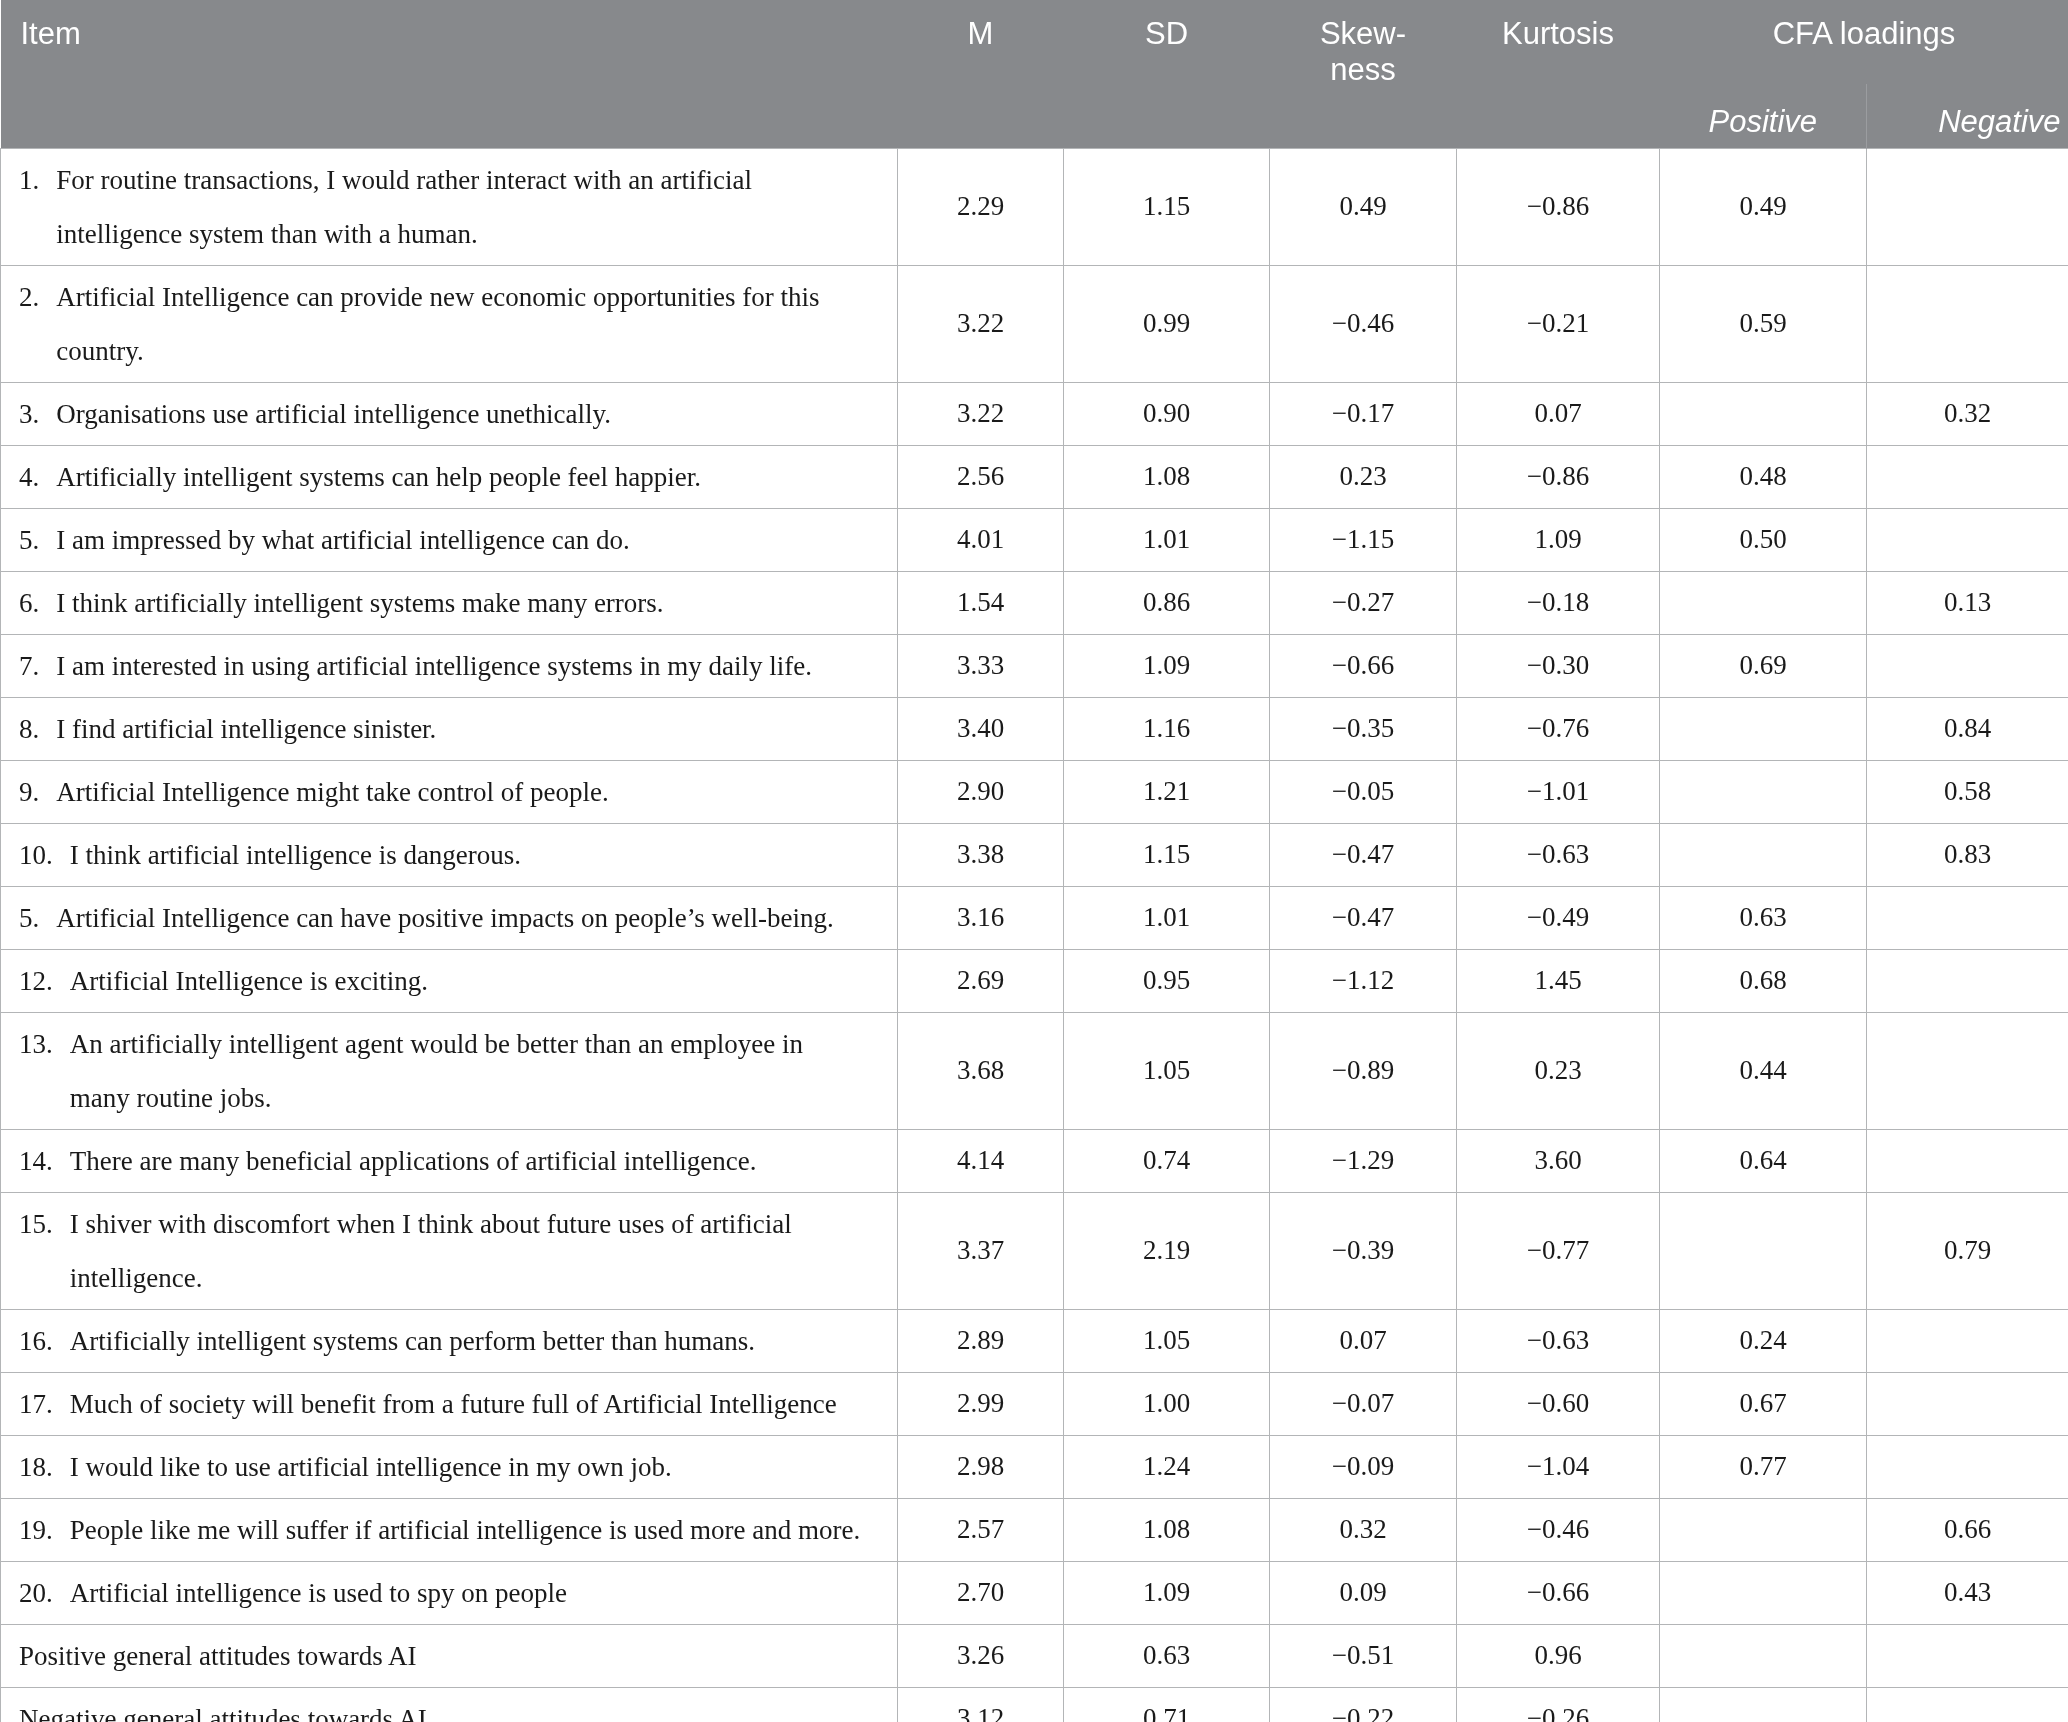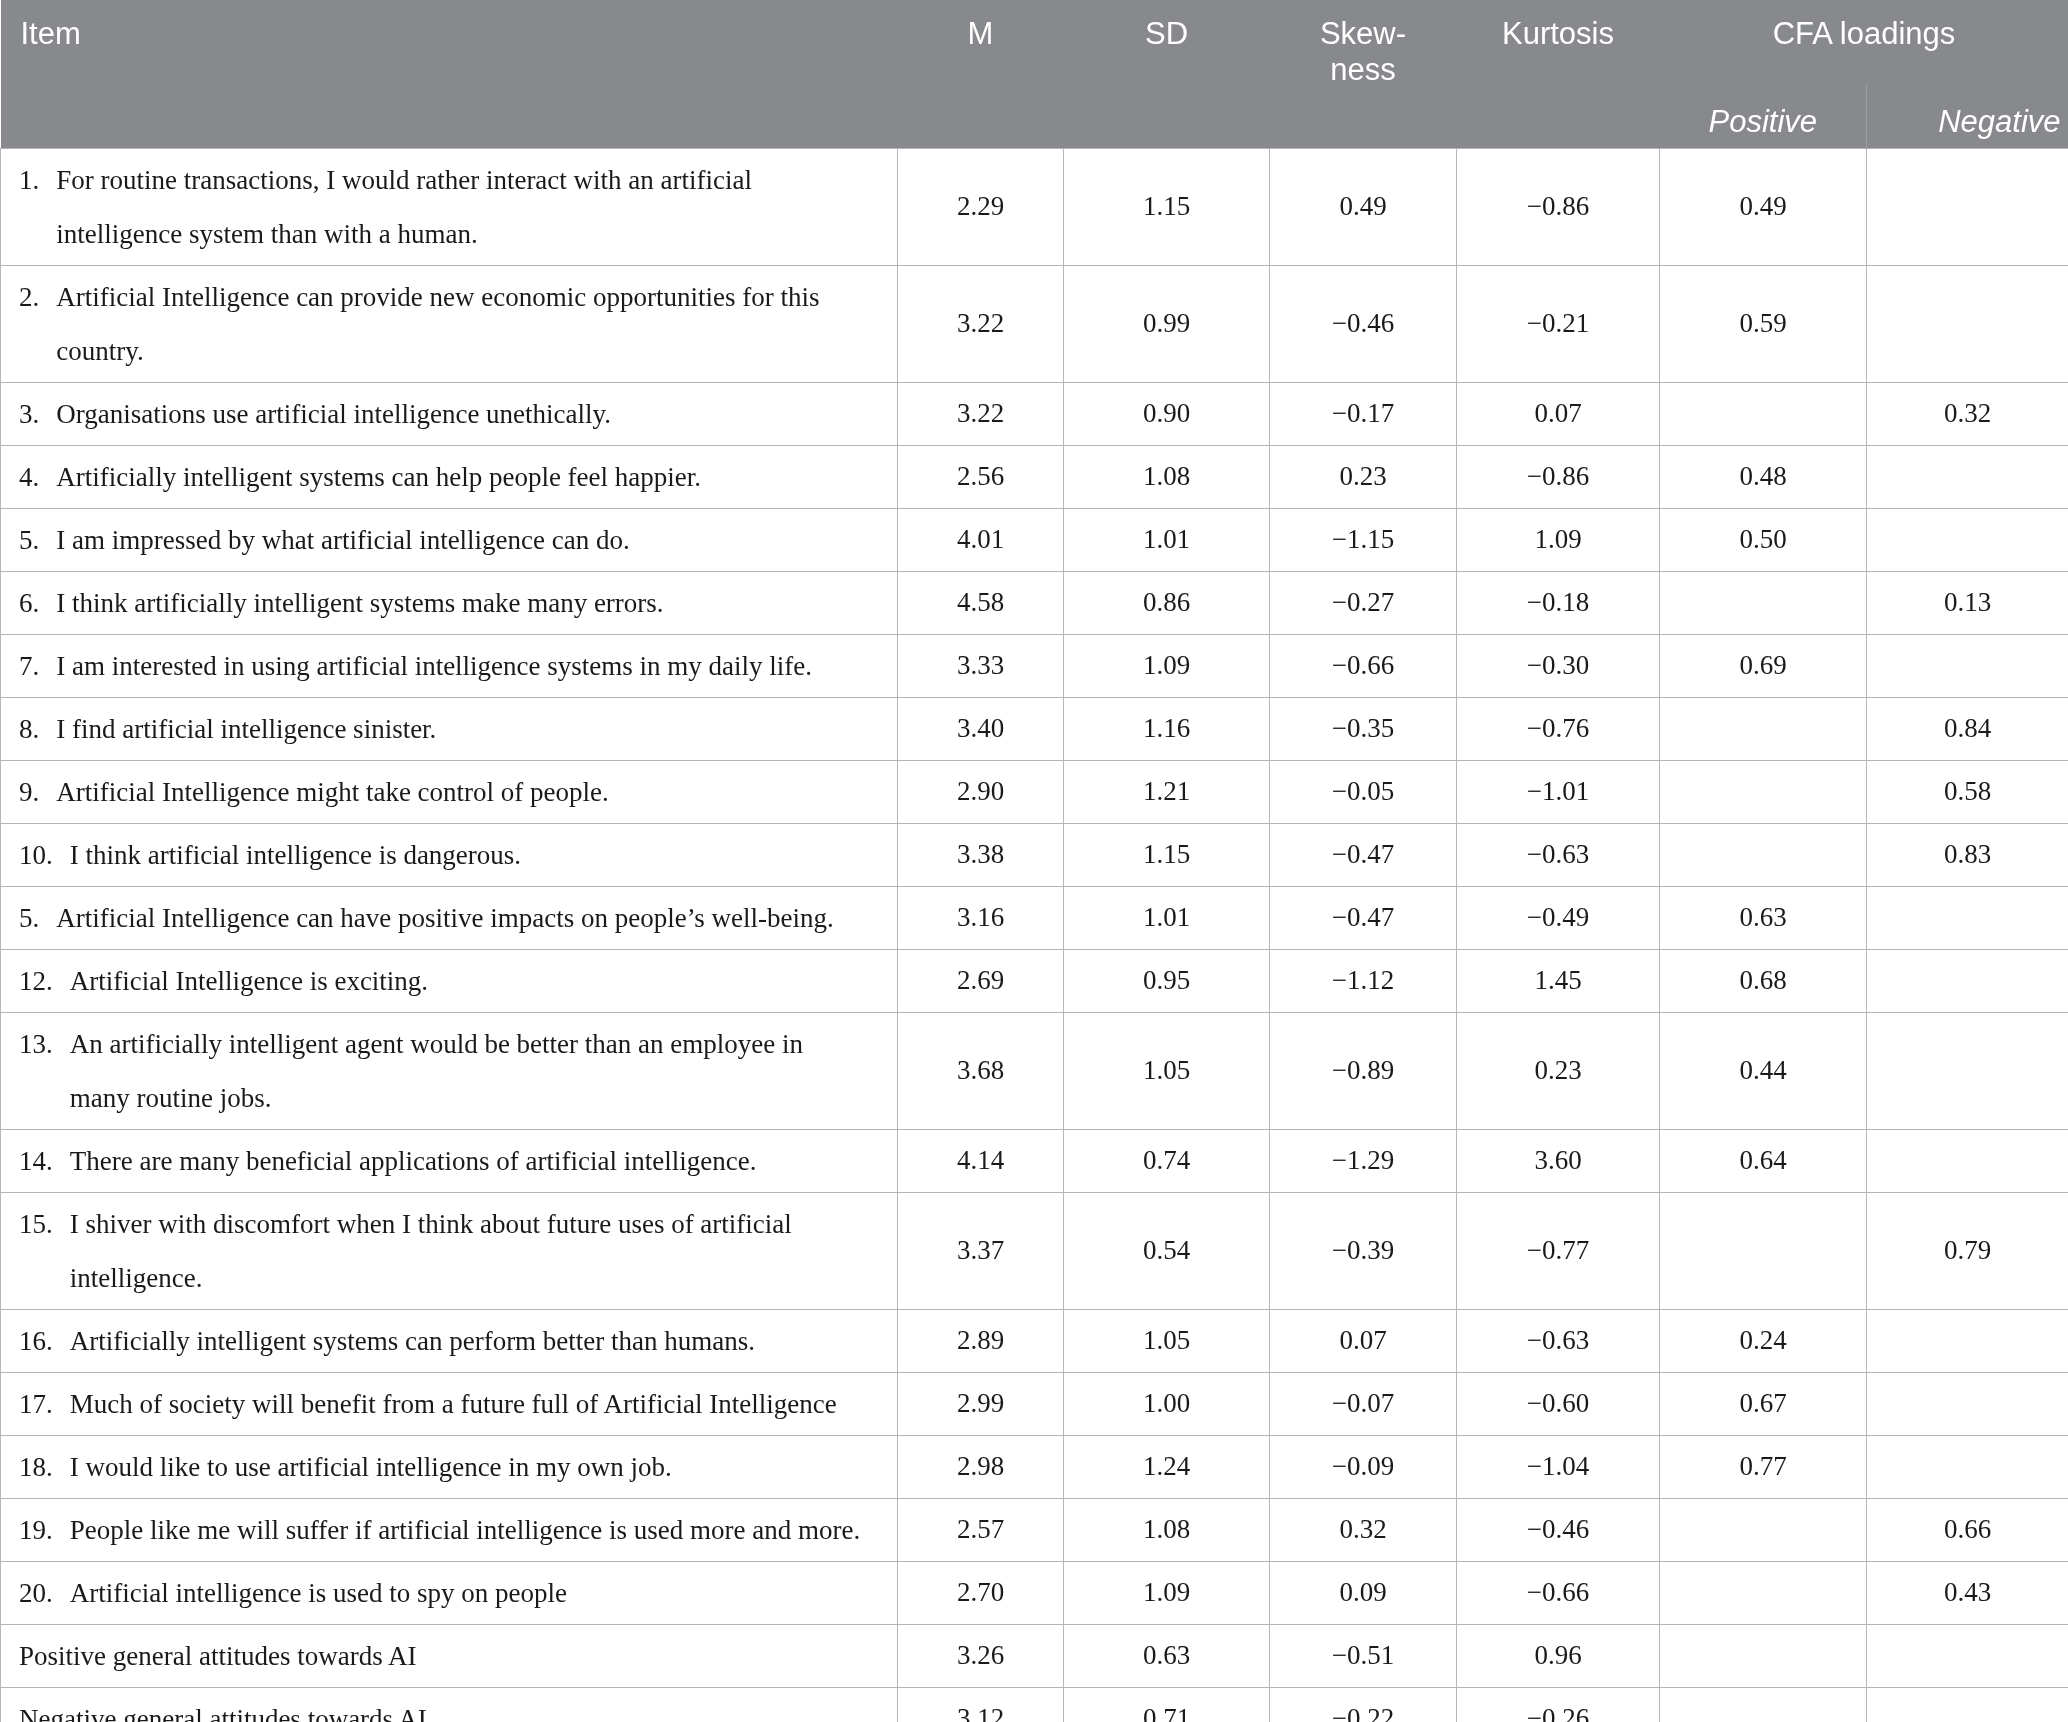--- a/index.html
+++ b/index.html
@@ -176,21 +176,21 @@
         <td class="col-num">0.50</td>
         <td class="col-num"></td>
       </tr>
       <tr>
         <td class="col-item">
           <div class="item-wrap">
             <span class="item-num">6.</span>
             <span class="item-text">I think artificially intelligent systems make many errors.</span>
           </div>
         </td>
-        <td class="col-num">4.58</td>
+        <td class="col-num">1.54</td>
         <td class="col-num">0.86</td>
         <td class="col-num">−0.27</td>
         <td class="col-num">−0.18</td>
         <td class="col-num"></td>
         <td class="col-num">0.13</td>
       </tr>
       <tr>
         <td class="col-item">
           <div class="item-wrap">
             <span class="item-num">7.</span>
@@ -303,21 +303,21 @@
         <td class="col-num"></td>
       </tr>
       <tr>
         <td class="col-item">
           <div class="item-wrap">
             <span class="item-num">15.</span>
             <span class="item-text">I shiver with discomfort when I think about future uses of artificial intelligence.</span>
           </div>
         </td>
         <td class="col-num">3.37</td>
-        <td class="col-num">0.54</td>
+        <td class="col-num">2.19</td>
         <td class="col-num">−0.39</td>
         <td class="col-num">−0.77</td>
         <td class="col-num"></td>
         <td class="col-num">0.79</td>
       </tr>
       <tr>
         <td class="col-item">
           <div class="item-wrap">
             <span class="item-num">16.</span>
             <span class="item-text">Artificially intelligent systems can perform better than humans.</span>

